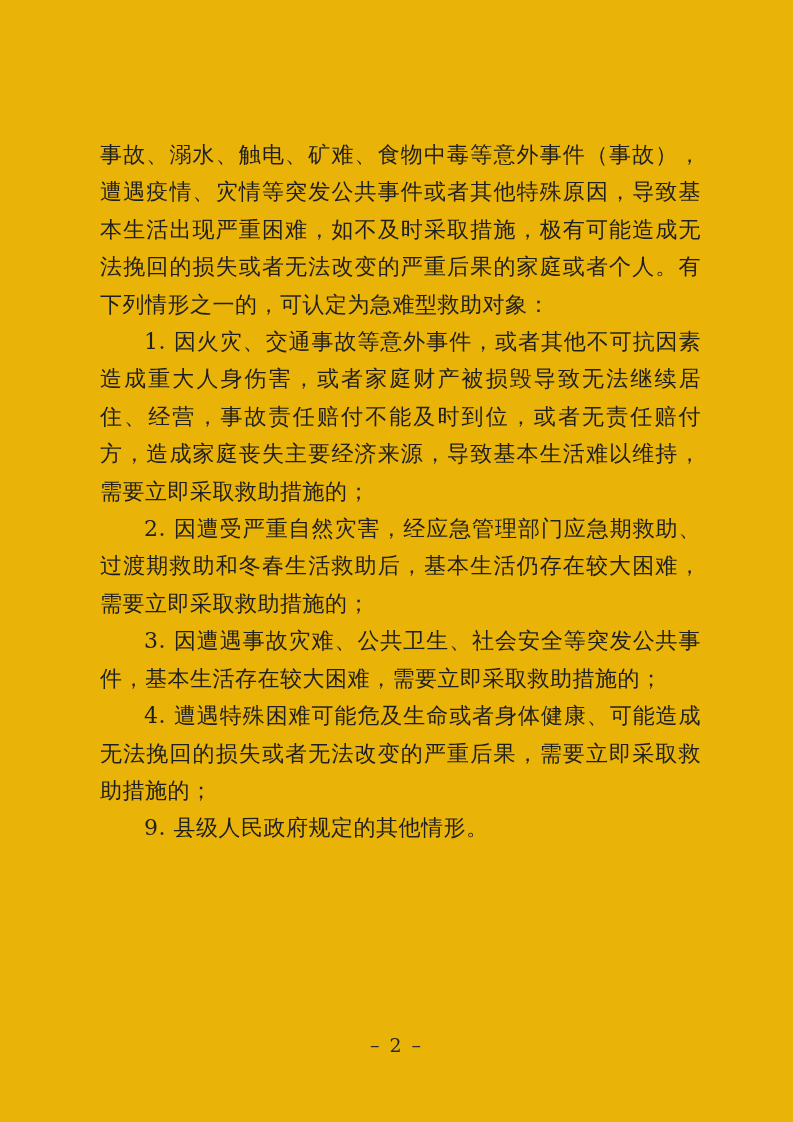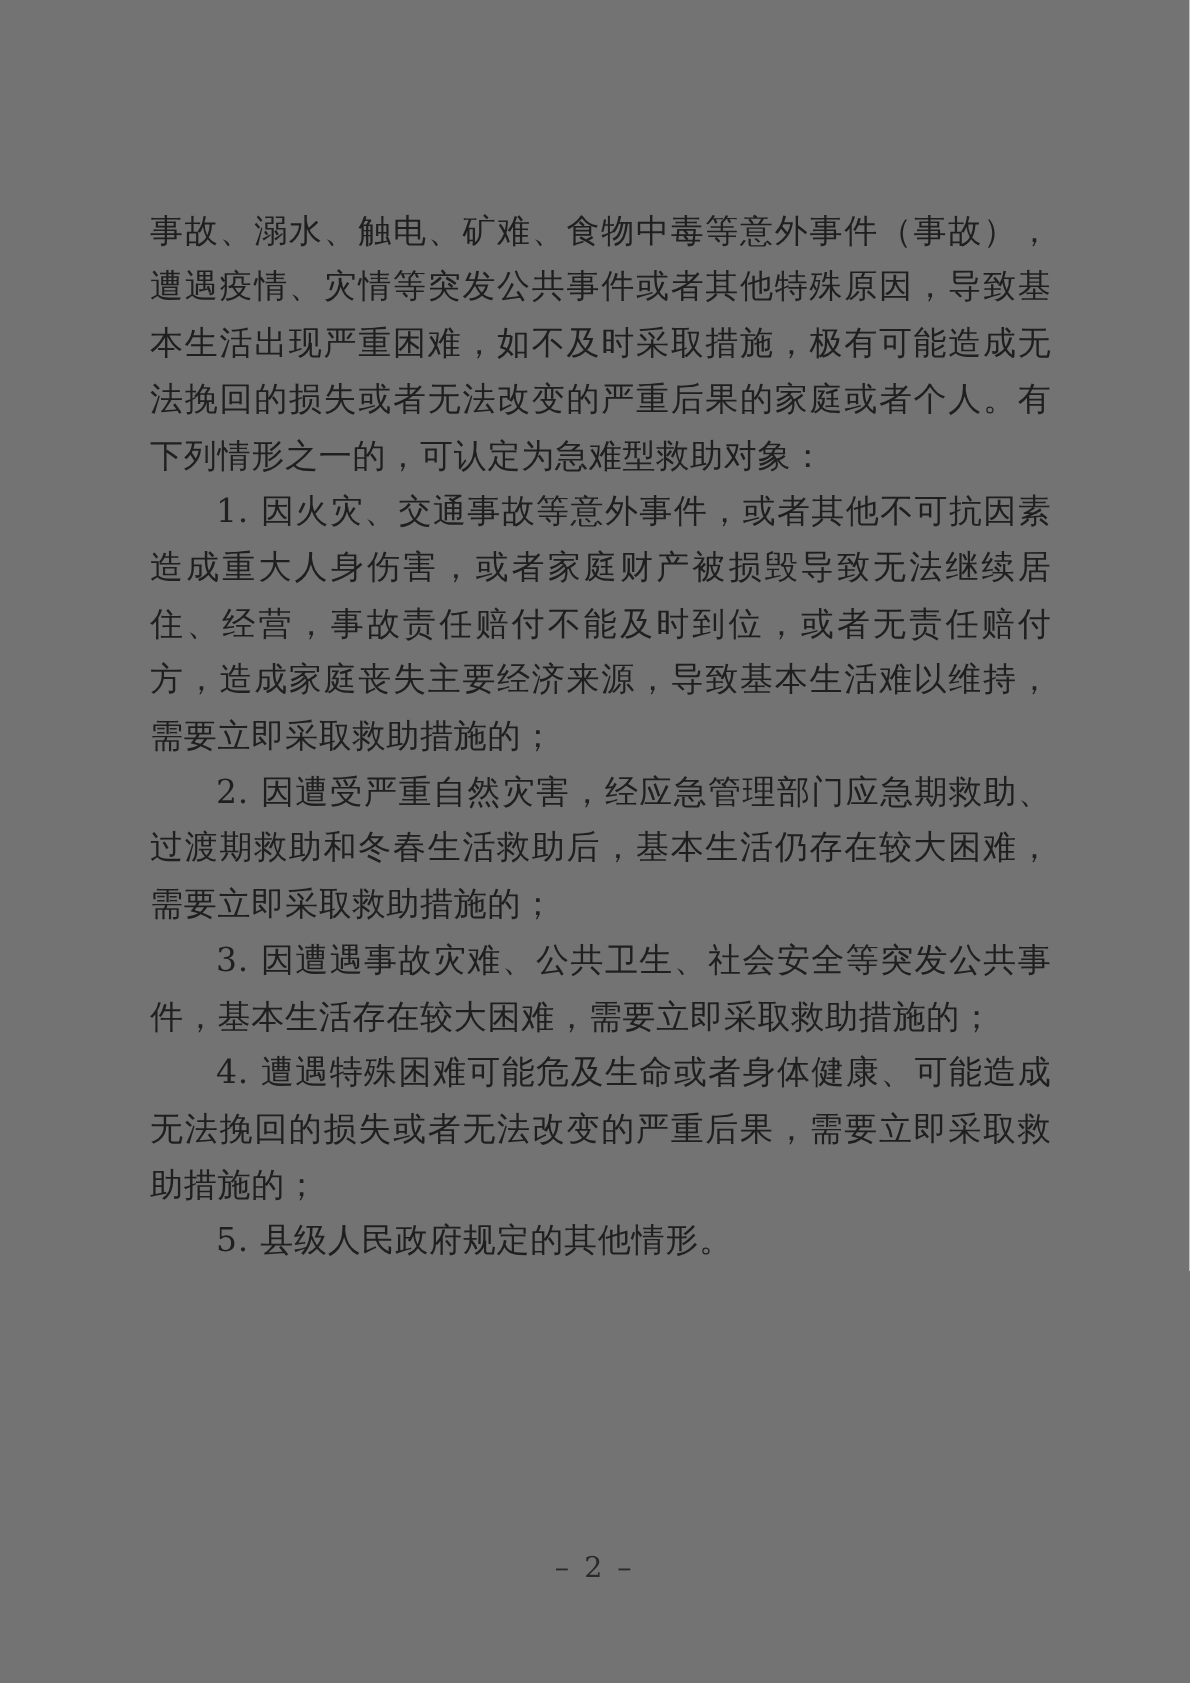--- a/index.html
+++ b/index.html
@@ -4,21 +4,21 @@
 <style>
   html, body {
     margin: 0;
     padding: 0;
     background: #ffffff;
   }
   .page {
     position: relative;
     width: 793px;
     height: 1122px;
-    background: #737373;
+    background: #eab308;
     overflow: hidden;
     font-family: "DejaVu Serif", "Liberation Serif", serif;
     color: #1f1f1f;
   }
   .doc-body {
     position: absolute;
     left: 100px;
     top: 136px;
     width: 601px;
   }
@@ -55,19 +55,19 @@
 </head>
 <body>
 
 <div class="page">
   <main class="doc-body">
     <p class="para no-indent">事故、溺水、触电、矿难、食物中毒等意外事件（事故），遭遇疫情、灾情等突发公共事件或者其他特殊原因，导致基本生活出现严重困难，如不及时采取措施，极有可能造成无法挽回的损失或者无法改变的严重后果的家庭或者个人。有下列情形之一的，可认定为急难型救助对象：</p>
     <p class="para">1. 因火灾、交通事故等意外事件，或者其他不可抗因素造成重大人身伤害，或者家庭财产被损毁导致无法继续居住、经营，事故责任赔付不能及时到位，或者无责任赔付方，造成家庭丧失主要经济来源，导致基本生活难以维持，需要立即采取救助措施的；</p>
     <p class="para">2. 因遭受严重自然灾害，经应急管理部门应急期救助、过渡期救助和冬春生活救助后，基本生活仍存在较大困难，需要立即采取救助措施的；</p>
     <p class="para">3. 因遭遇事故灾难、公共卫生、社会安全等突发公共事件，基本生活存在较大困难，需要立即采取救助措施的；</p>
     <p class="para">4. 遭遇特殊困难可能危及生命或者身体健康、可能造成无法挽回的损失或者无法改变的严重后果，需要立即采取救助措施的；</p>
-    <p class="para">5. 县级人民政府规定的其他情形。</p>
+    <p class="para">9. 县级人民政府规定的其他情形。</p>
   </main>
 
   <footer class="page-footer">
     <span class="page-number">– 2 –</span>
   </footer>
 </div>
 
 </body></html>

